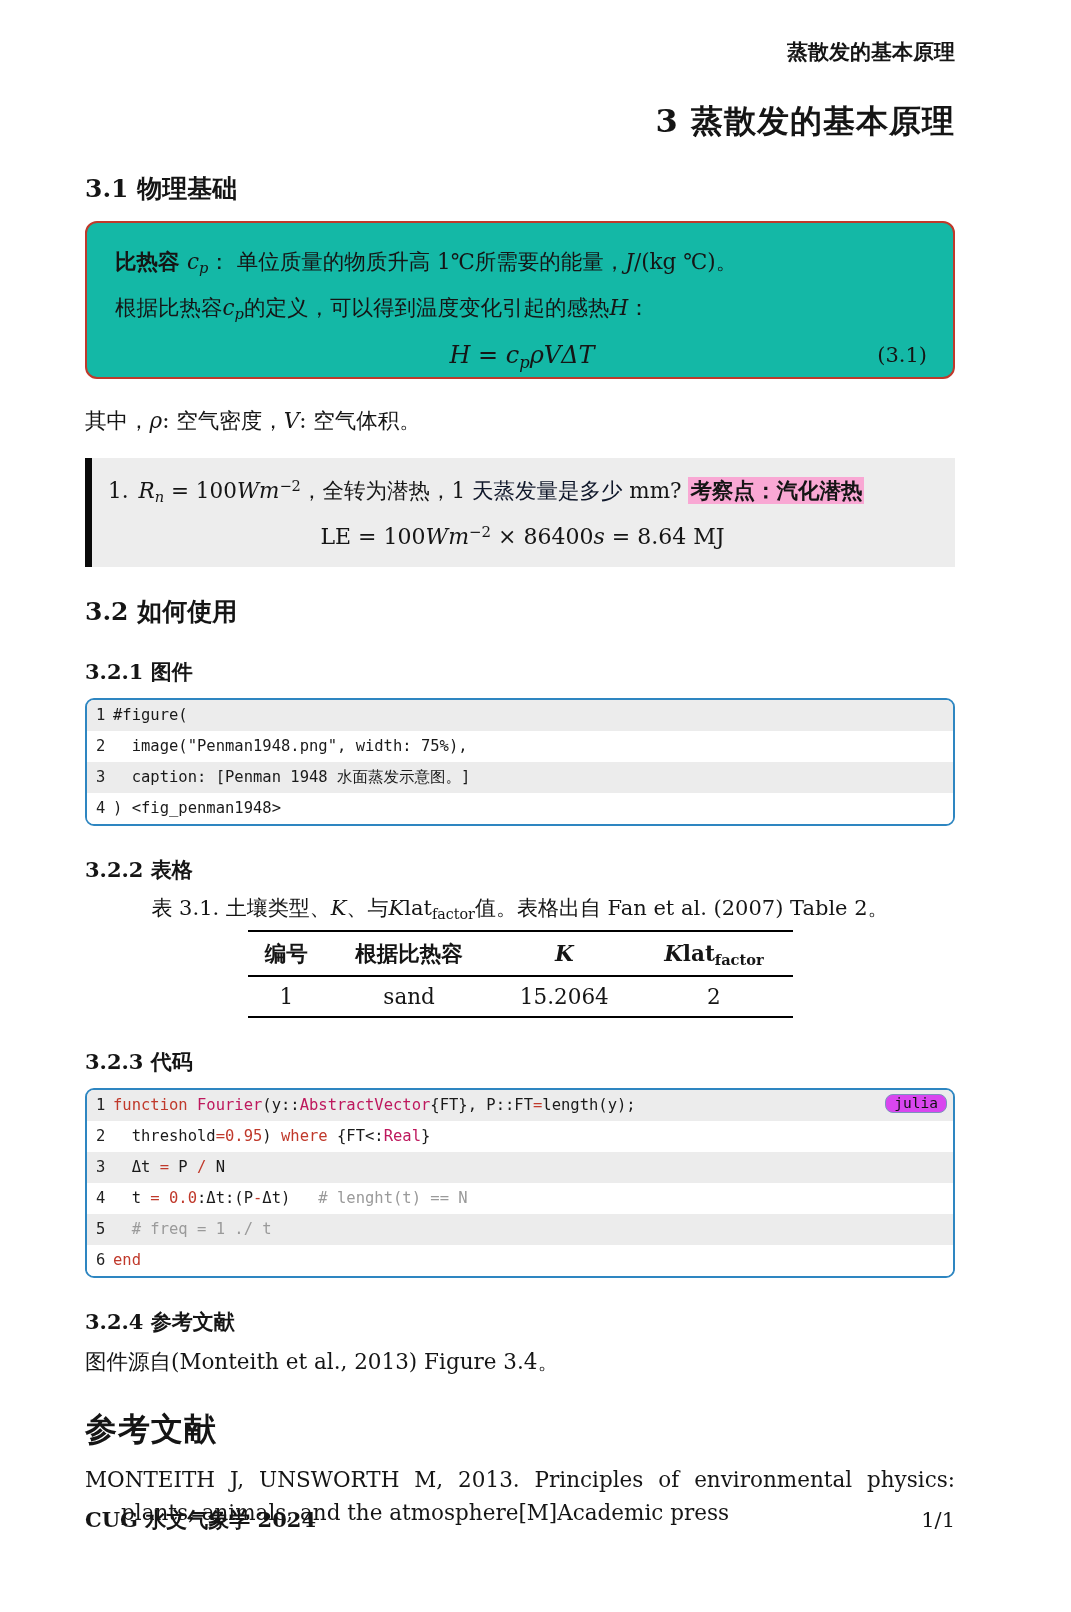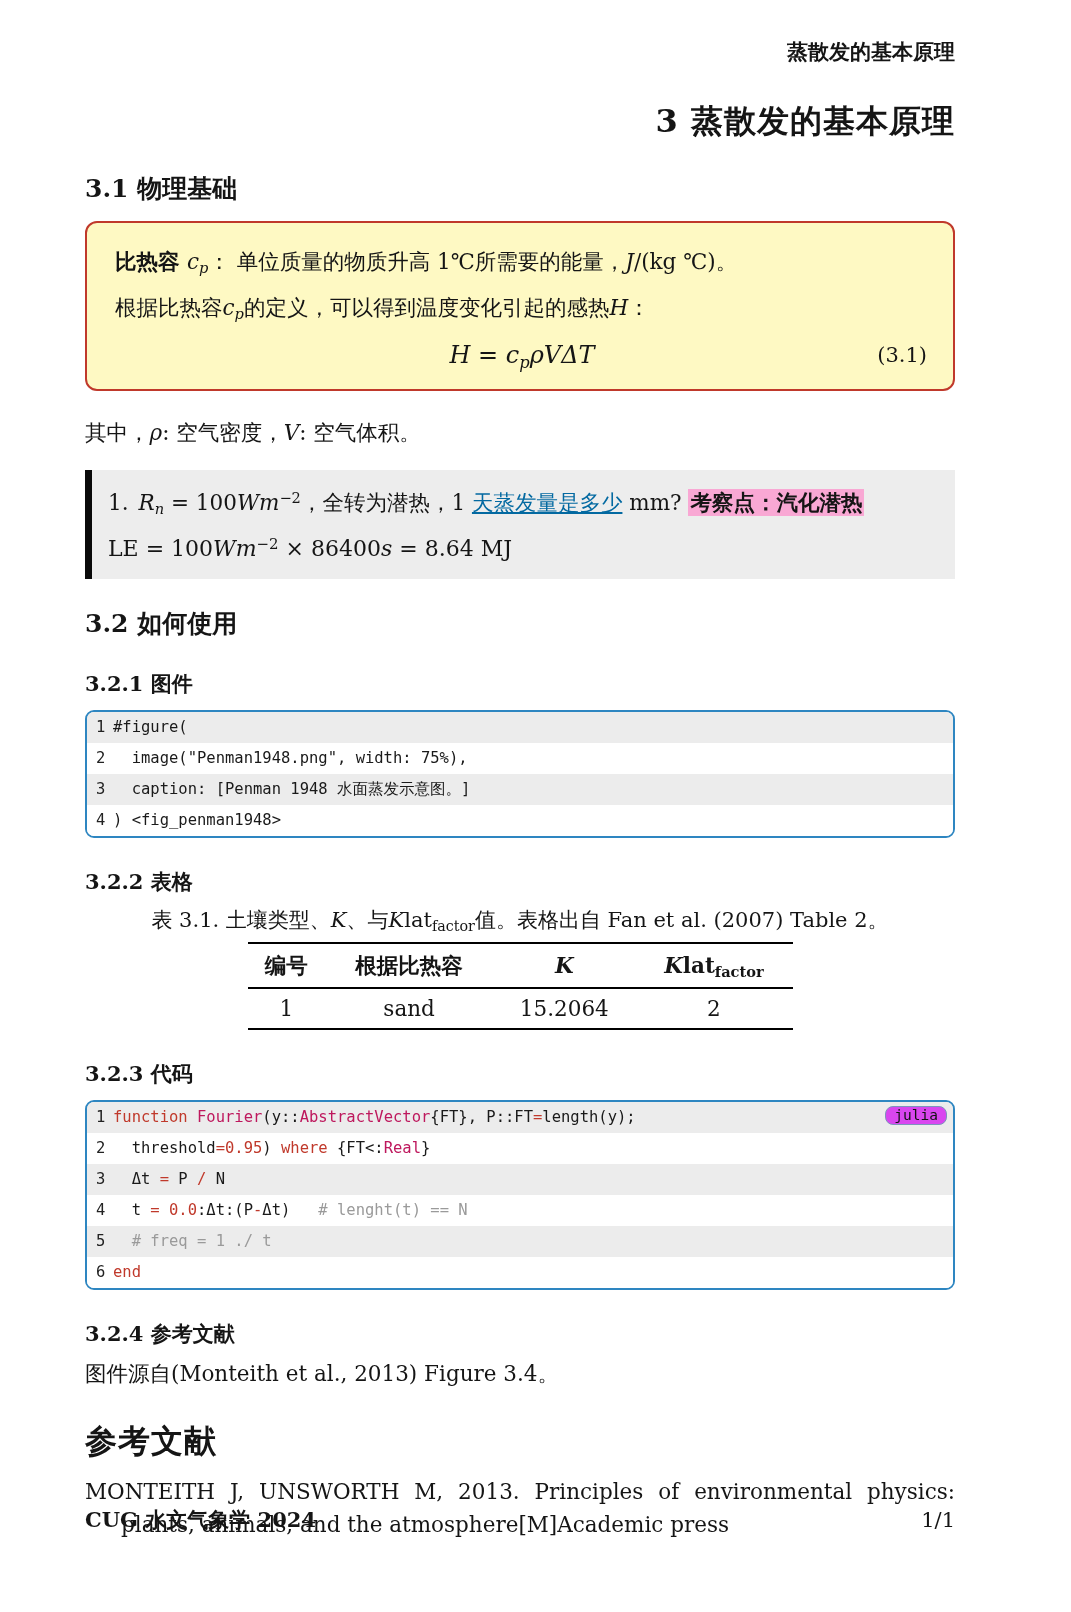--- a/index.html
+++ b/index.html
@@ -20,44 +20,44 @@
 
   .mi { font-style: italic; }
   sub.mm { font-size: 0.68em; vertical-align: -0.3em; line-height: 0; }
   sup.mm { font-size: 0.68em; vertical-align: 0.45em; line-height: 0; font-style: normal; }
 
   
   .def-box {
     margin-top: 16px;
     border: 2.5px solid #c0392b;
     border-radius: 12px;
-    background: #fef9c3;
-    padding: 16px 24px 20px 28px;
+    background: #14b8a6;
+    padding: 16px 24px 8px 28px;
     font-size: 21.5px;
   }
   .def-box .def-line { line-height: 2.15; }
   .def-box .term { font-weight: bold; }
   .eq-row { position: relative; text-align: center; font-size: 24px; margin-top: 10px; }
   .eq-tag { position: absolute; right: 2px; top: 2px; font-size: 21px; font-style: normal; }
 
   .para { font-size: 21.5px; margin-top: 26px; line-height: 1.5; }
 
   
   .exercise-box {
     margin-top: 20px;
     background: #ededed;
     border-left: 7px solid #0a0a0a;
     padding: 16px 18px 18px 16px;
     font-size: 21.5px;
   }
   .exercise-line { line-height: 1.6; }
   .ex-num { margin-right: 10px; }
-  .red-text { color: #0369a1; text-decoration: underline; }
+  .red-text { color: #0f172a; }
   .hl-yellow { background: #f9a8d4; font-weight: bold; padding: 1px 2px; }
-  .le-line { text-align: left; font-size: 22px; margin-top: 16px; }
+  .le-line { text-align: center; font-size: 22px; margin-top: 16px; }
 
   
   .code-box {
     margin-top: 12px;
     border: 2px solid #2e86c1;
     border-radius: 9px;
     overflow: hidden;
     font-family: "DejaVu Sans Mono", monospace;
     font-size: 15.5px;
     position: relative;

